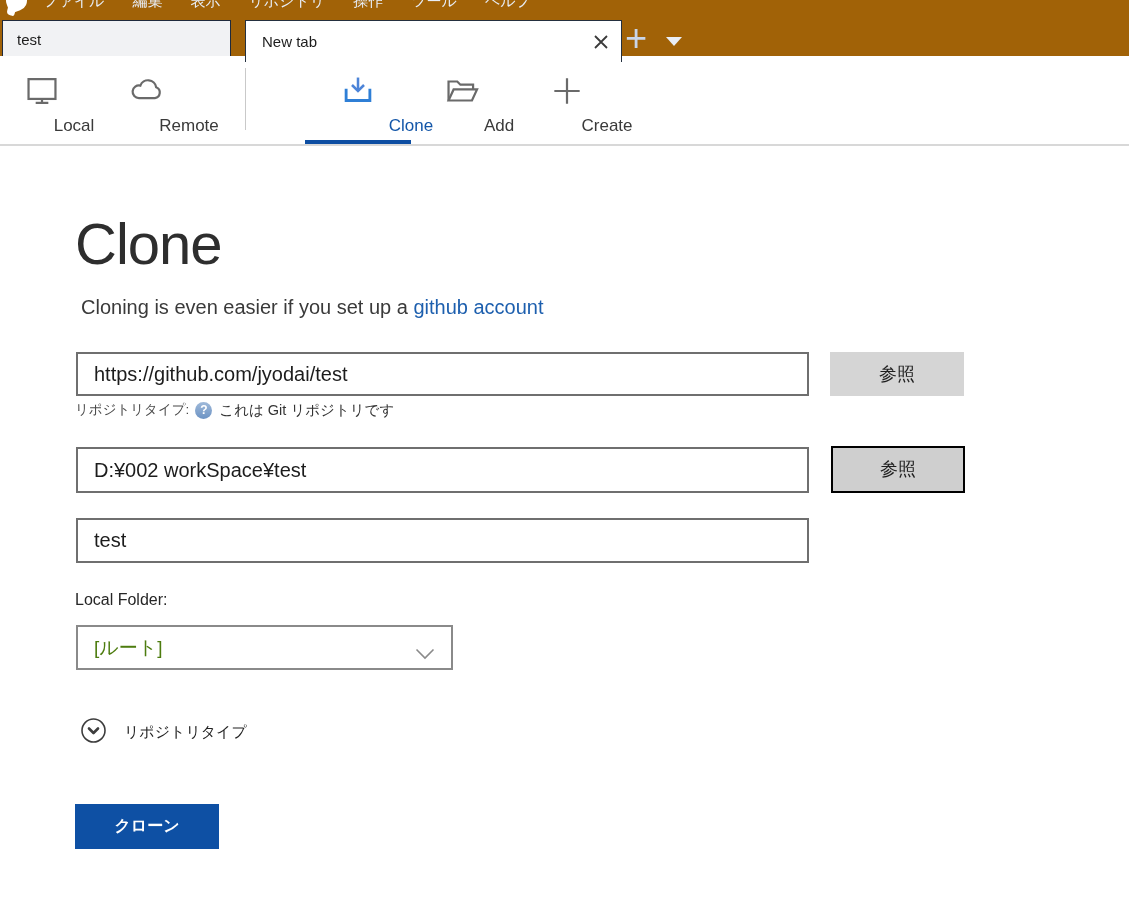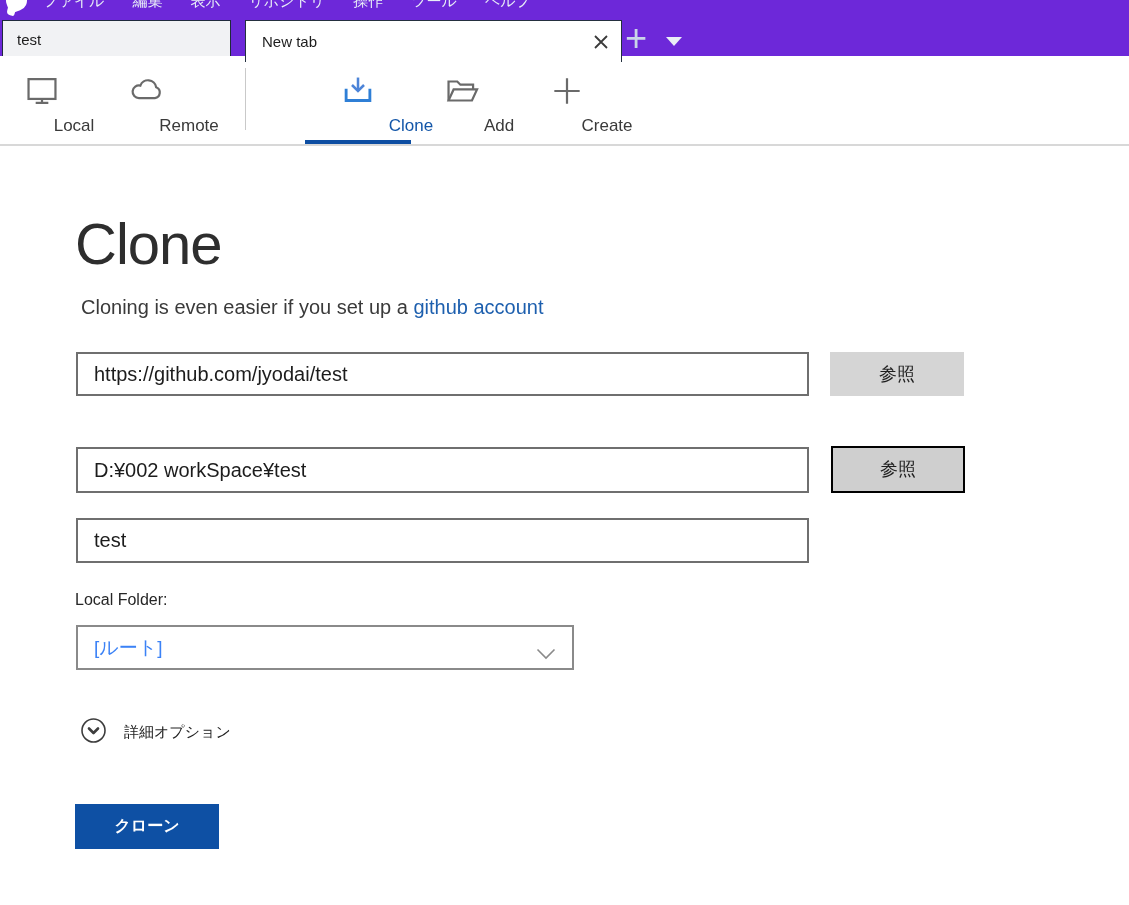--- a/index.html
+++ b/index.html
@@ -1,20 +1,20 @@
 <!DOCTYPE html>
 <html><head>
 <meta charset="utf-8">
 <style>
   * { margin:0; padding:0; box-sizing:border-box; }
   body { font-family:"Liberation Sans","DejaVu Sans",sans-serif; background:#fff; }
   .window { position:relative; width:1129px; height:905px; background:#fff; overflow:hidden; }
 
   
-  .header { position:absolute; left:0; top:0; width:1129px; height:56px; background:#6d28d9; }
+  .header { position:absolute; left:0; top:0; width:1129px; height:56px; background:#a16207; }
   .menubar { position:absolute; left:0; top:0; width:1129px; height:18px; overflow:hidden; }
   .menu-items { display:flex; gap:28px; margin:-9px 0 0 43px; }
   .menu-item { font-size:15px; line-height:20px; color:#E8EEF7; white-space:nowrap; }
   .logo { position:absolute; left:6px; top:-10px; width:21px; height:21px; background:#fff;
           border-radius:50% 50% 50% 4px; transform:rotate(-20deg); }
   .logo::after { content:""; position:absolute; left:-2px; top:14px; width:8px; height:9px;
           background:#fff; transform:rotate(35deg); border-radius:0 0 2px 4px; }
 
   .tab { position:absolute; font-size:15px; color:#1d1d1d; display:flex; align-items:center; }
   .tab-inactive { left:2px; top:20px; width:229px; height:38px; background:#F1F2F4;
@@ -59,22 +59,22 @@
   .browse-2 { left:831px; top:298px; height:47px; background:#CFCFCF; border:2px solid #000; line-height:41px; }
 
   .repo-type { position:absolute; left:75px; top:252px; height:20px; display:flex; align-items:center; }
   .repo-type-label { font-size:13.5px; color:#4a4a4a; }
   .q-icon { width:17px; height:17px; margin:0 7px 0 6px; border-radius:50%;
           background:linear-gradient(#9FB9D9,#6C93C4); color:#fff; font-size:12px; font-weight:bold;
           text-align:center; line-height:17px; }
   .repo-type-status { font-size:14.5px; color:#333; }
 
   .local-folder-label { position:absolute; left:75px; top:443px; font-size:16px; color:#262626; }
-  .select-box { position:absolute; left:76px; top:477px; width:498px; height:45px;
-          border:2px solid #8A8A8A; background:#fff; font-size:19px; color:#3b82f6;
+  .select-box { position:absolute; left:76px; top:477px; width:377px; height:45px;
+          border:2px solid #8A8A8A; background:#fff; font-size:19px; color:#4d7c0f;
           display:flex; align-items:center; padding-left:16px; cursor:pointer; }
   .select-chevron { position:absolute; right:16px; top:16px; }
 
   .advanced { position:absolute; left:80px; top:569px; display:flex; align-items:center; cursor:pointer; }
   .advanced-label { font-size:15px; color:#222; margin-left:17px; }
 
   .clone-btn { position:absolute; left:75px; top:656px; width:144px; height:45px; background:#0E50A4;
           color:#fff; border:none; font-size:16px; font-weight:bold; cursor:pointer;
           font-family:"Liberation Sans","DejaVu Sans",sans-serif; }
 </style>
@@ -171,20 +171,25 @@
   <div class="content">
 
     <h1 class="page-title">Clone</h1>
 
     <div class="subtitle"><span>Cloning is even easier if you set up a </span><span class="link">github account</span>
     </div>
 
     <input class="text-input input-url" type="text" value="https://github.com/jyodai/test" style="">
     <button class="browse-btn browse-1">参照</button>
 
+    <div class="repo-type">
+      <span class="repo-type-label">リポジトリタイプ:</span>
+      <span class="q-icon">?</span>
+      <span class="repo-type-status">これは Git リポジトリです</span>
+    </div>
 
     <input class="text-input input-dest" type="text" value="D:¥002 workSpace¥test" style="">
     <button class="browse-btn browse-2">参照</button>
 
     <input class="text-input input-name" type="text" value="test" style="">
 
     <div class="local-folder-label">Local Folder:</div>
 
     <div class="select-box">
       <span>[ルート]</span>
@@ -195,18 +200,18 @@
       </span>
     </div>
 
     <div class="advanced">
       <span>
         <svg width="27" height="27" viewBox="0 0 27 27" fill="none">
           <circle cx="13.5" cy="13.5" r="11.5" stroke="#3d3d3d" stroke-width="1.6"></circle>
           <path d="M9 11.5 L13.5 16 L18 11.5" stroke="#3d3d3d" stroke-width="2.6" stroke-linecap="round" stroke-linejoin="round"></path>
         </svg>
       </span>
-      <span class="advanced-label">詳細オプション</span>
+      <span class="advanced-label">リポジトリタイプ</span>
     </div>
 
     <button class="clone-btn">クローン</button>
   </div>
 </div>
 
 </body></html>

